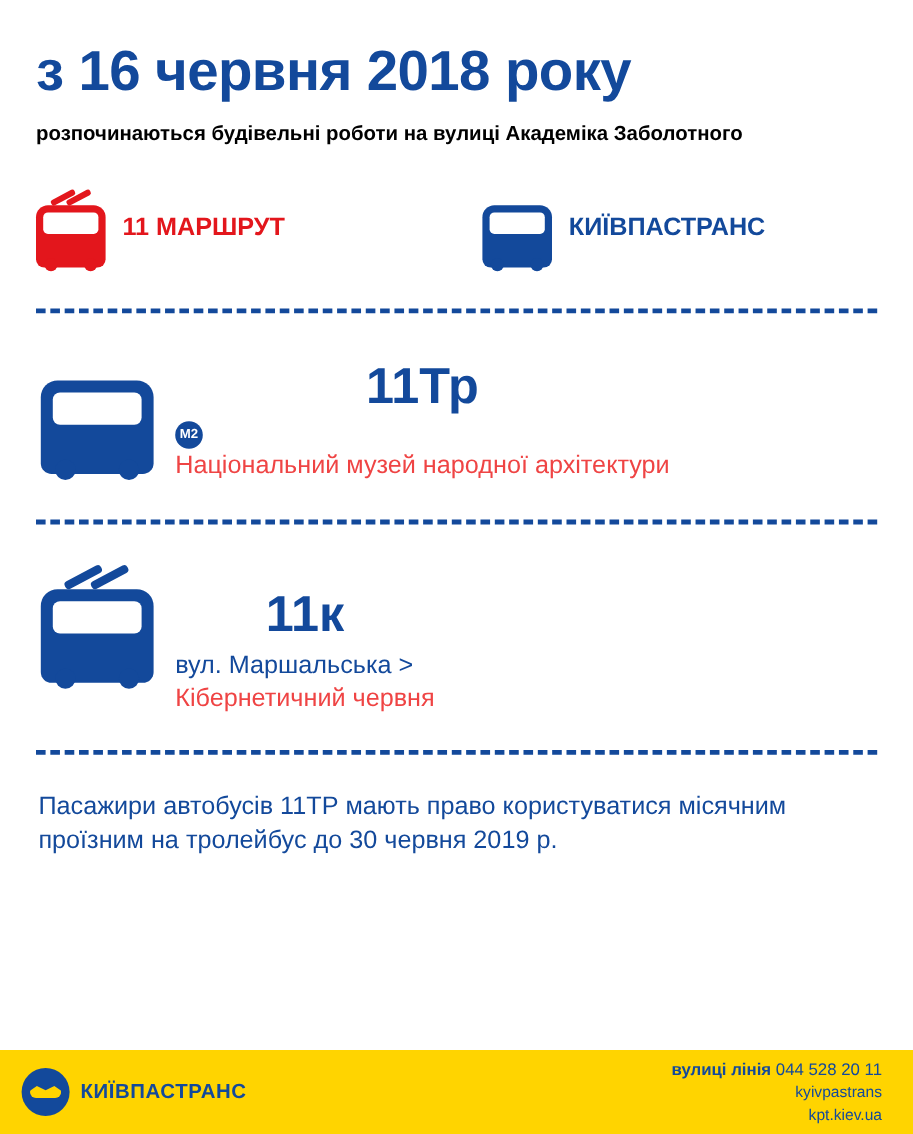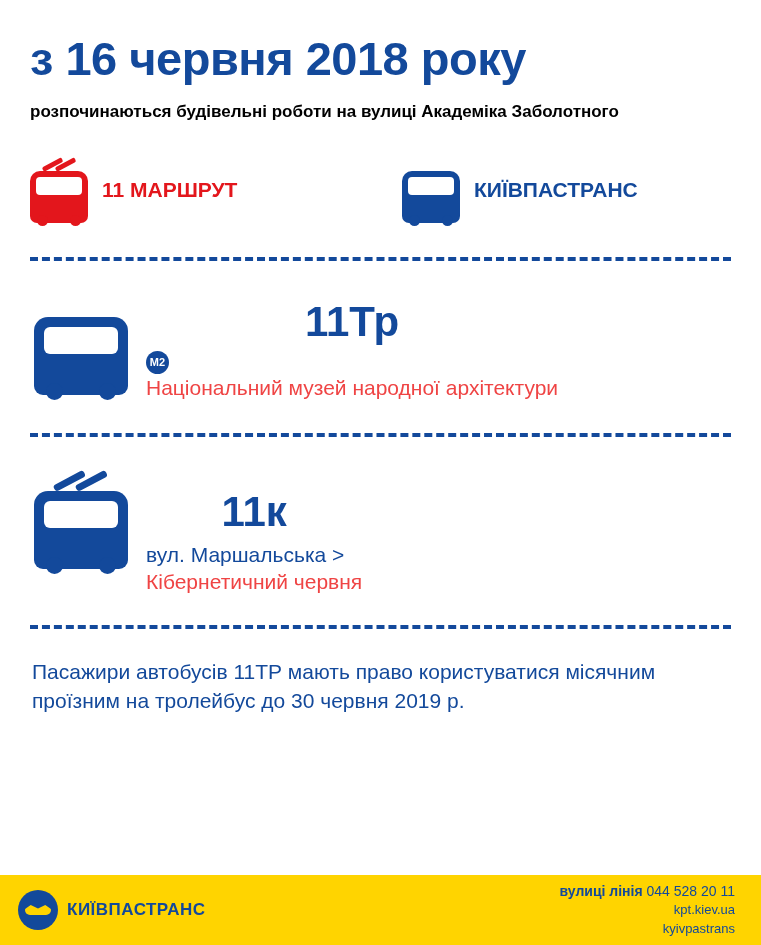--- a/index.html
+++ b/index.html
@@ -308,18 +308,18 @@
   <div class="footer">
     <div class="logo">
       <div class="logo-mark"></div>
       <div class="logo-text">КИЇВПАСТРАНС</div>
     </div>
     <div class="contacts">
       <div class="hot">
         <b>вулиці лінія</b>
         <span class="phone">044 528 20 11</span>
       </div>
+      <div class="site">kyivpastrans</div>
       <div class="site">kpt.kiev.ua</div>
-      <div class="site">kyivpastrans</div>
     </div>
   </div>
 
 </div>
 
 </body></html>

